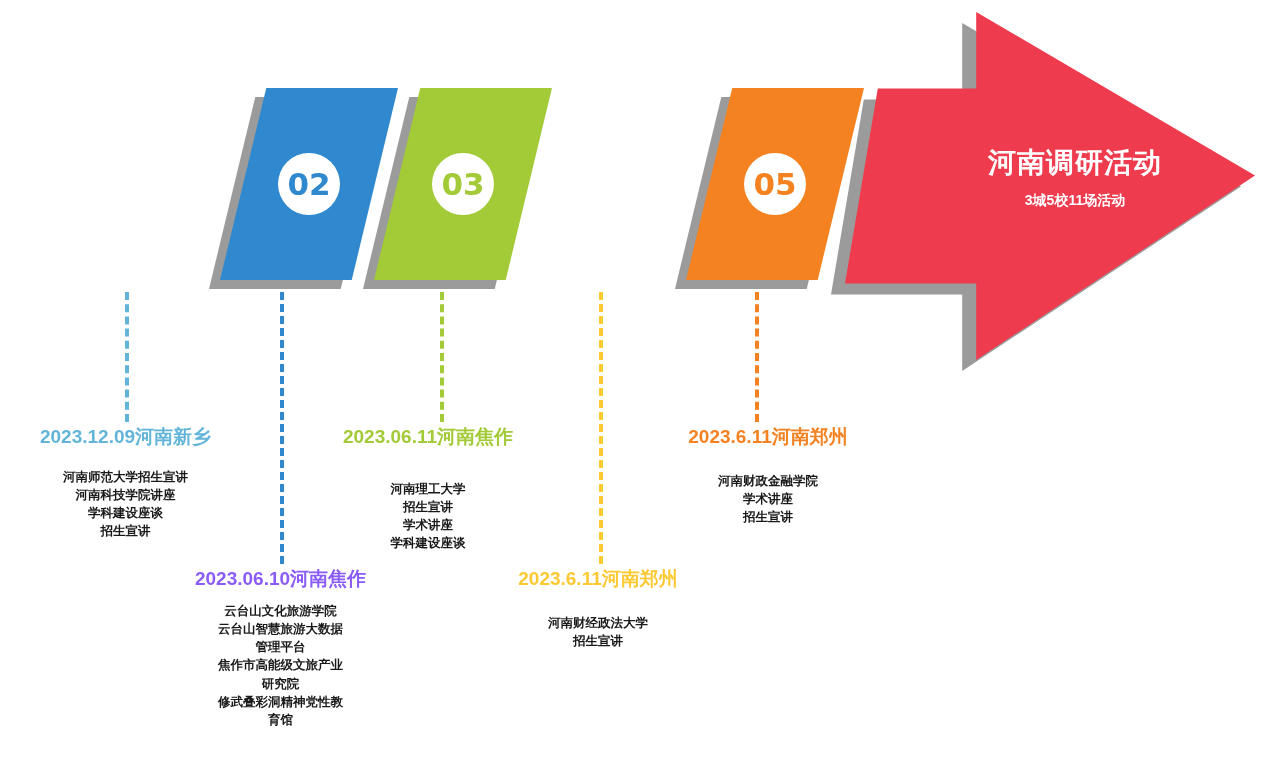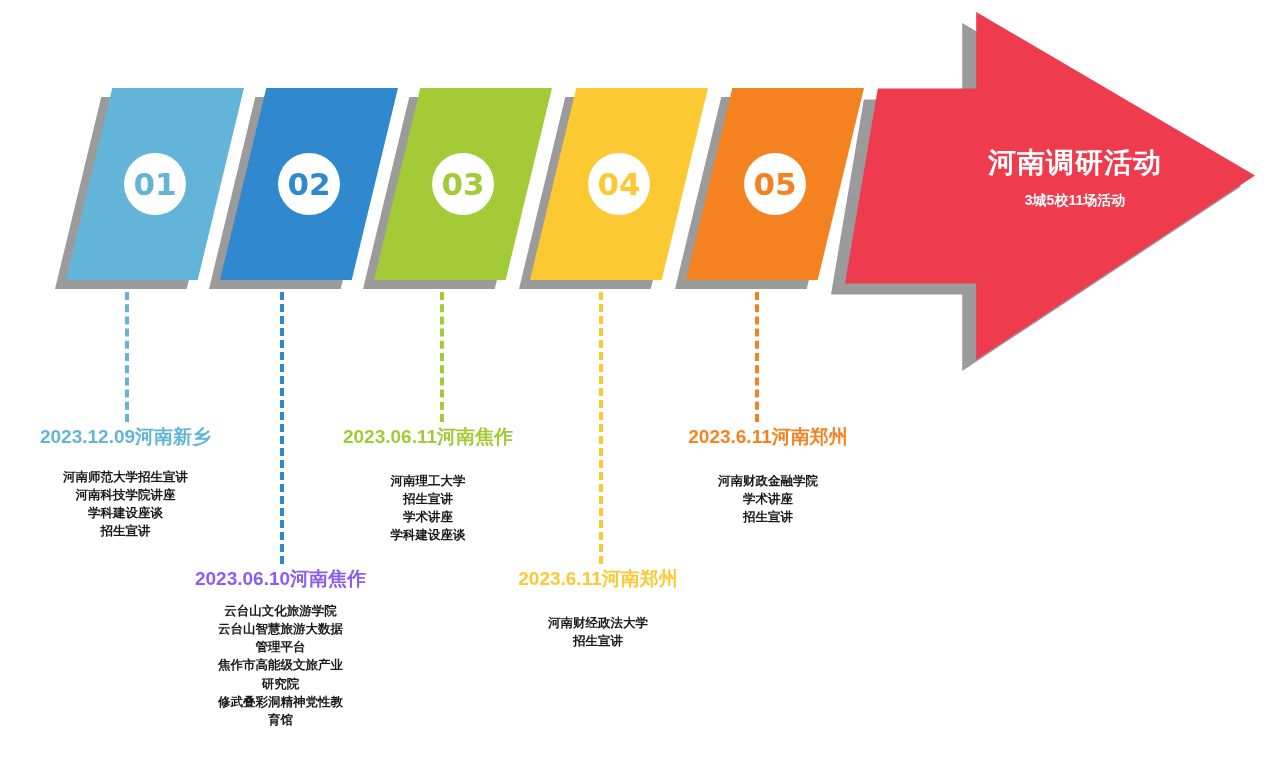--- a/index.html
+++ b/index.html
@@ -61,51 +61,37 @@
     margin-top:18px;font-size:12.5px;font-weight:bold;color:#1a1a1a;
     line-height:1.45;text-align:center;
   }
   .label-items div{white-space:pre-line;}
 </style>
 </head>
 <body>
 
 <div id="stage">
 
-  <div class="card-wrap" style="left:66px;">
-    <div class="card-shadow"></div>
-    <div class="card-face" style="background: rgb(98, 181, 217);"></div>
-    <div class="num-circle" style="color: rgb(98, 181, 217);">
-      <span>01</span>
-    </div>
-  </div>
 
   <div class="card-wrap" style="left:220px;">
     <div class="card-shadow"></div>
     <div class="card-face" style="background: rgb(48, 137, 206);"></div>
     <div class="num-circle" style="color: rgb(48, 137, 206);">
       <span>02</span>
     </div>
   </div>
 
   <div class="card-wrap" style="left:374px;">
     <div class="card-shadow"></div>
     <div class="card-face" style="background: rgb(163, 202, 55);"></div>
     <div class="num-circle" style="color: rgb(163, 202, 55);">
       <span>03</span>
     </div>
   </div>
 
-  <div class="card-wrap" style="left:530px;">
-    <div class="card-shadow"></div>
-    <div class="card-face" style="background: rgb(253, 201, 51);"></div>
-    <div class="num-circle" style="color: rgb(253, 201, 51);">
-      <span>04</span>
-    </div>
-  </div>
 
   <div class="card-wrap" style="left:686px;">
     <div class="card-shadow"></div>
     <div class="card-face" style="background: rgb(245, 130, 32);"></div>
     <div class="num-circle" style="color: rgb(245, 130, 32);">
       <span>05</span>
     </div>
   </div>
 
   <div class="arrow-wrap">
@@ -139,21 +125,21 @@
 管理平台</div>
       <div>焦作市高能级文旅产业
 研究院</div>
       <div>修武叠彩洞精神党性教
 育馆</div>
     </div>
   </div>
 
   <div class="label-group" style="left:328px;top:424px;width:200px;text-align:center;">
     <div class="label-date" style="color:#a3ca37;">2023.06.11河南焦作</div>
-    <div class="label-items" style="margin-top:22px;">
+    <div class="label-items" style="margin-top:30px;">
       <div>河南理工大学</div>
       <div>招生宣讲</div>
       <div>学术讲座</div>
       <div>学科建设座谈</div>
     </div>
   </div>
 
   <div class="label-group" style="left:498px;top:566px;width:200px;text-align:center;">
     <div class="label-date" style="color:#fdc933;">2023.6.11河南郑州</div>
     <div class="label-items" style="margin-top:22px;">

